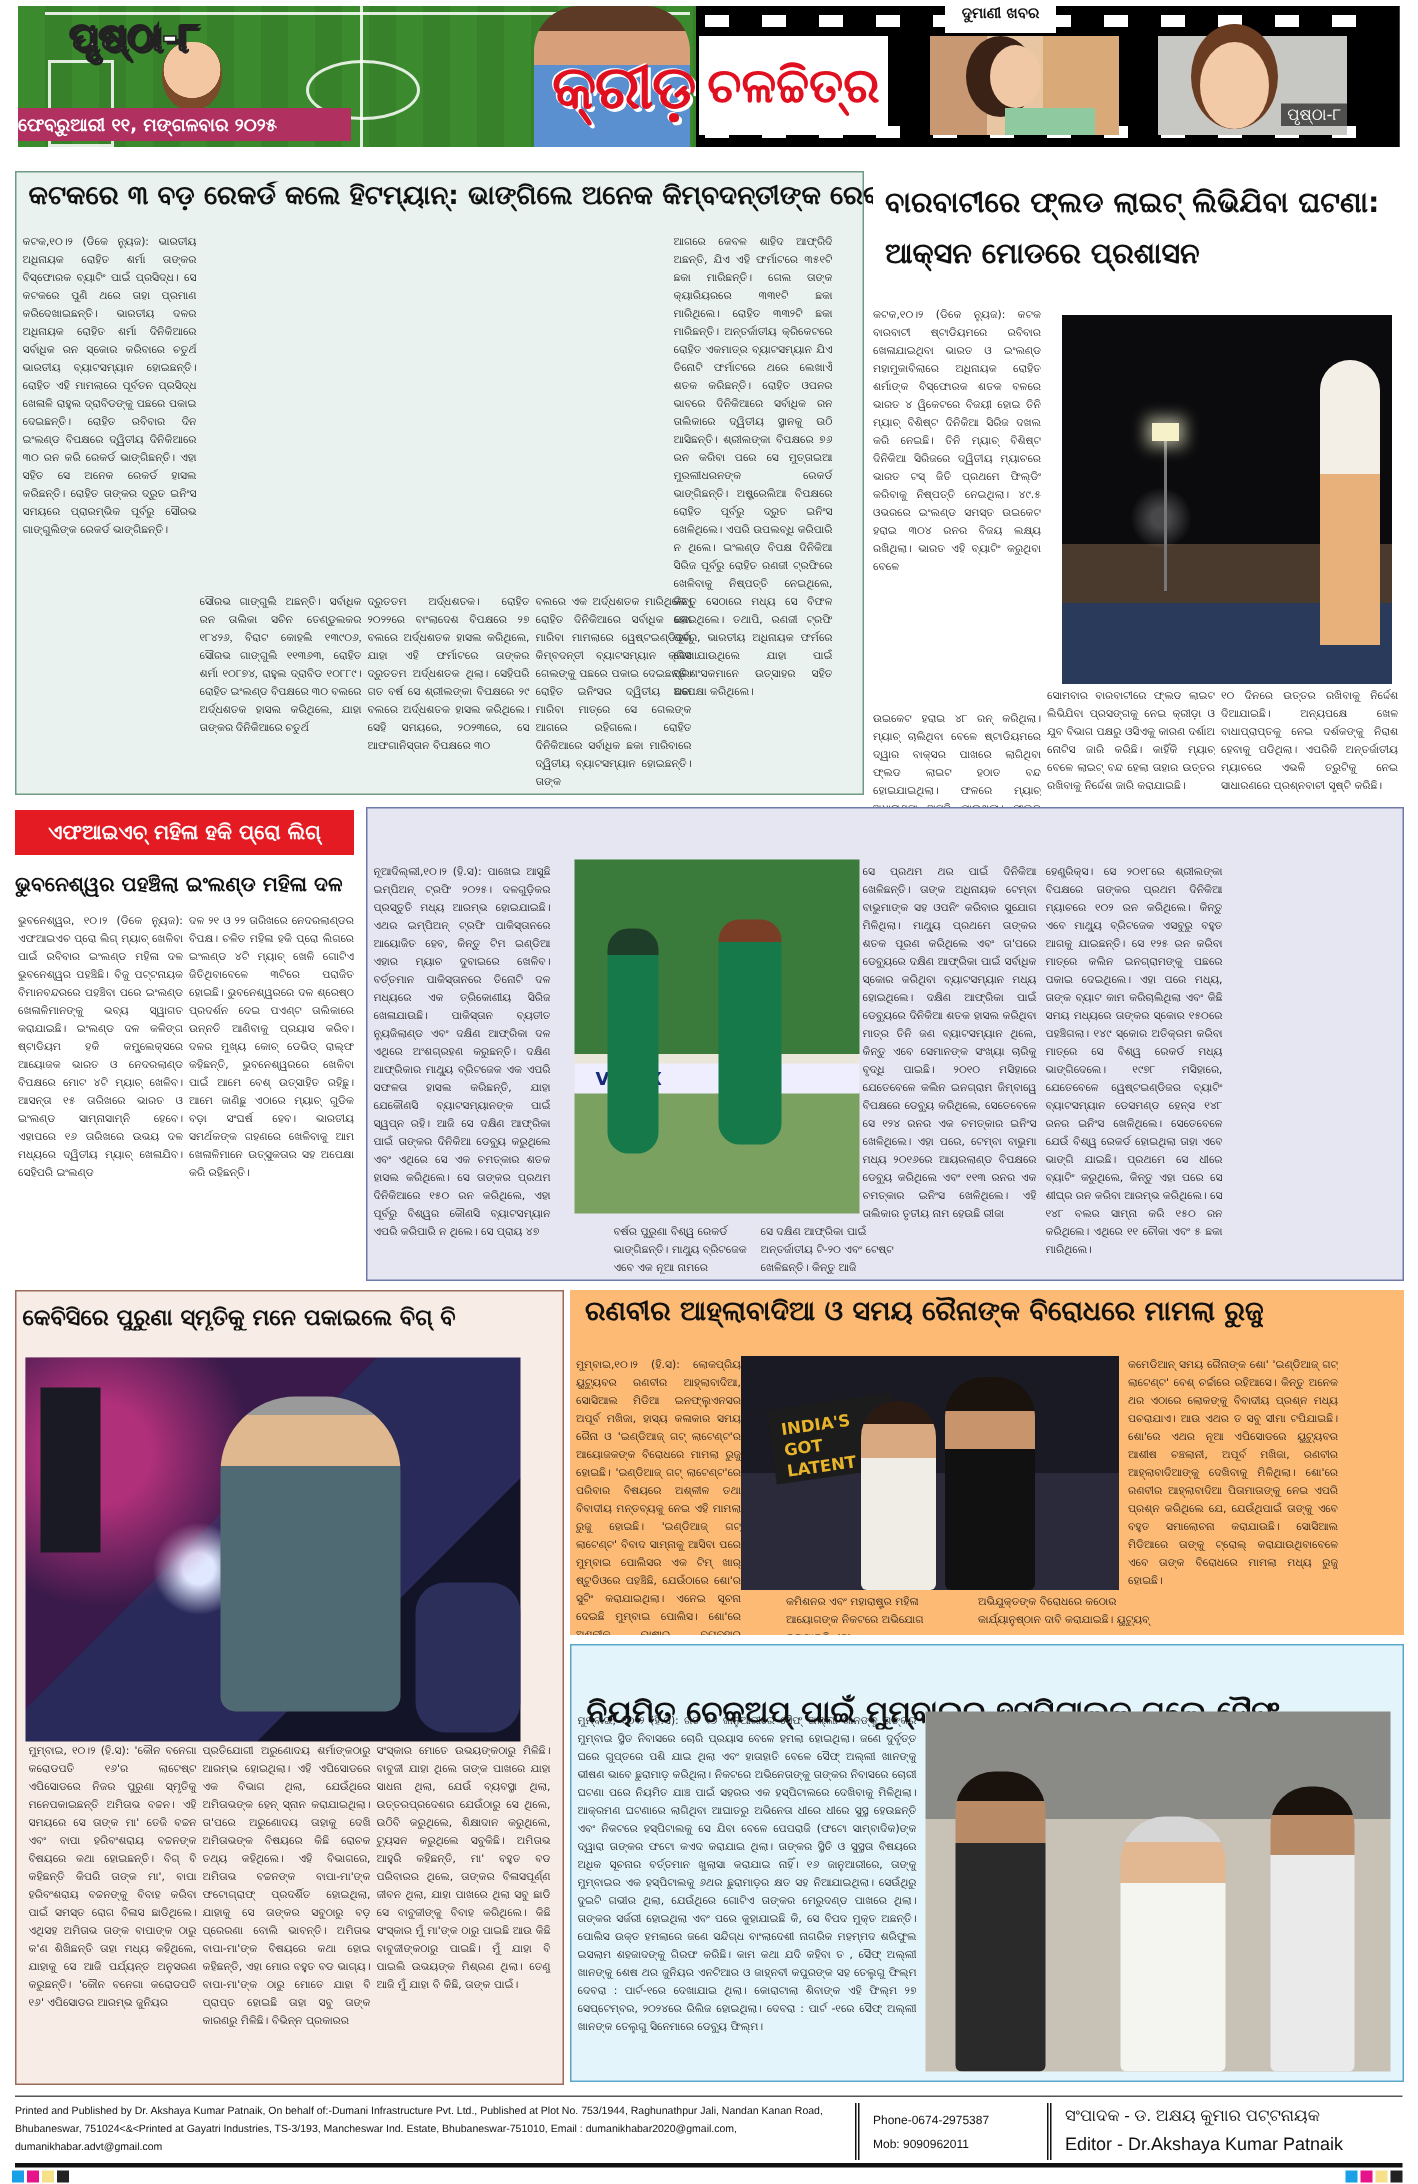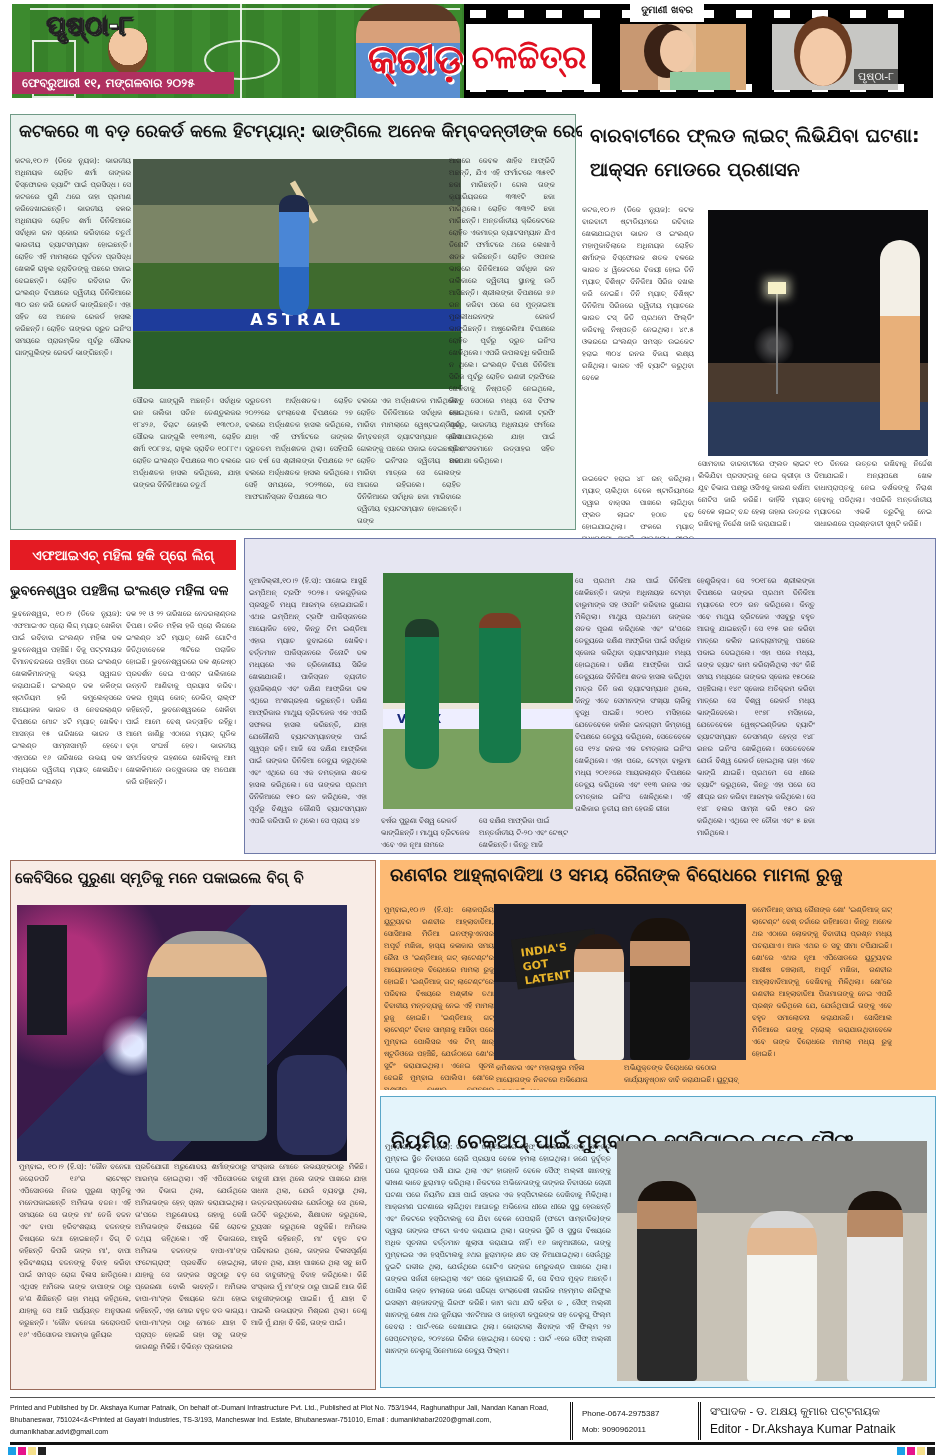--- a/index.html
+++ b/index.html
@@ -11,21 +11,21 @@
   .mast-field { position: absolute; left: 0; top: 0; width: 452px; height: 94px;
     background: repeating-linear-gradient(90deg, #3c8a2e 0 18px, #37812a 18px 36px); overflow: hidden; }
   .field-line { position: absolute; border: 2px solid rgba(255,255,255,0.85); }
   .field-center-line { left: 228px; top: 0; width: 0; height: 94px; border-width: 0 0 0 2px; }
   .field-circle { left: 192px; top: 36px; width: 76px; height: 40px; border-radius: 50%; }
   .field-box { left: 20px; top: 36px; width: 44px; height: 58px; border-left-width: 2px; }
   .field-top { left: 18px; top: 4px; width: 430px; height: 0; border-width: 2px 0 0 0; }
   .page-tag-left { position: absolute; left: 34px; top: 6px; font-size: 26px; font-weight: bold; color: #fff;
     -webkit-text-stroke: 1px #222; text-shadow: 2px 2px 0 #222; }
   .date-strip { position: absolute; left: 0; top: 68px; width: 222px; height: 22px; background: #b03060;
-    color: #fff; font-size: 12px; line-height: 22px; padding-left: 10px; font-weight: bold; }
+    color: #fff; font-size: 12px; line-height: 22px; font-weight: bold; }
   .cartoon-face { position: absolute; left: 96px; top: 24px; width: 40px; height: 46px; border-radius: 45% 45% 50% 50%;
     background: radial-gradient(circle at 50% 40%, #f2c7a2 0 55%, #7a4a2a 56% 100%); }
   .player-figure { position: absolute; left: 344px; top: 0; width: 104px; height: 94px;
     background: linear-gradient(180deg, #5c3a26 0 18%, #d8a07a 18% 42%, #5a8fd0 42% 100%); border-radius: 30px 30px 0 0; }
   .krida-title { position: absolute; left: 356px; top: 32px; font-size: 40px; font-weight: bold; color: #e01020;
     text-shadow: 2px 2px 0 #fff, -1px -1px 0 #fff; letter-spacing: -1px; }
 
   .mast-film { position: absolute; left: 452px; top: 0; width: 469px; height: 94px; background: #000; overflow: hidden; }
   .sprocket-row { position: absolute; left: 0; width: 469px; height: 8px; display: flex; gap: 22px; padding-left: 6px; }
   .sprocket-row.top { top: 6px; } .sprocket-row.bot { top: 80px; }
@@ -45,21 +45,21 @@
   .actress-2 .face { position: absolute; left: 28px; top: 4px; width: 46px; height: 58px; border-radius: 50%;
     background: #f3caa8; box-shadow: 0 -6px 0 6px #6a3c22; }
   .page-tag-right { position: absolute; right: 0; bottom: 6px; background: rgba(0,0,0,0.6); color: #fff;
     font-size: 11px; padding: 1px 4px; }
 
   
   .panel { position: absolute; }
   .headline { position: absolute; font-weight: bold; white-space: nowrap; overflow: hidden; color: #111; }
   .col { position: absolute; font-size: 7.2px; line-height: 12px; color: #222; text-align: justify; overflow: hidden; }
   .photo { position: absolute; overflow: hidden; }
-  .caption-col { position: absolute; font-size: 7.2px; line-height: 12px; color: #222; overflow: hidden; }
+  .caption-col { position: absolute; font-size: 7.2px; line-height: 12px; color: #222; overflow: hidden; margin-left: 28px; }
 
   
   .s1 { left: 10px; top: 114px; width: 566px; height: 416px; background: #e9f2ee; border: 1px solid #6f9a86; }
   .s1 .headline { left: 8px; top: 6px; font-size: 17.5px; }
   .s1 .col-a { left: 4px; top: 40px; width: 116px; height: 370px; }
   .s1 .col-b { left: 122px; top: 280px; width: 108px; height: 130px; font-family: Liberation Serif, serif; }
   .s1 .col-c { left: 234px; top: 280px; width: 108px; height: 130px; }
   .s1 .col-d { left: 346px; top: 280px; width: 104px; height: 130px; }
   .s1 .col-e { left: 438px; top: 40px; width: 106px; height: 370px; }
   .photo-rohit { left: 122px; top: 44px; width: 328px; height: 230px;
@@ -221,25 +221,20 @@
     <div class="actress-2">
       <div class="face"></div>
       <div class="page-tag-right">ପୃଷ୍ଠା-୮</div>
     </div>
   </div>
 </header>
 
 <article class="panel s1">
   <h2 class="headline">କଟକରେ ୩ ବଡ଼ ରେକର୍ଡ କଲେ ହିଟମ୍ୟାନ୍: ଭାଙ୍ଗିଲେ ଅନେକ କିମ୍ବଦନ୍ତୀଙ୍କ ରେକର୍ଡ</h2>
   <div class="col col-a">କଟକ,୧୦।୨ (ଡିକେ ନ୍ୟୁଜ): ଭାରତୀୟ ଅଧିନାୟକ ରୋହିତ ଶର୍ମା ତାଙ୍କର ବିସ୍ଫୋରକ ବ୍ୟାଟିଂ ପାଇଁ ପ୍ରସିଦ୍ଧ। ସେ କଟକରେ ପୁଣି ଥରେ ତାହା ପ୍ରମାଣ କରିଦେଖାଇଛନ୍ତି। ଭାରତୀୟ ଦଳର ଅଧିନାୟକ ରୋହିତ ଶର୍ମା ଦିନିକିଆରେ ସର୍ବାଧିକ ରନ ସ୍କୋର କରିବାରେ ଚତୁର୍ଥ ଭାରତୀୟ ବ୍ୟାଟସମ୍ୟାନ ହୋଇଛନ୍ତି। ରୋହିତ ଏହି ମାମଲାରେ ପୂର୍ବତନ ପ୍ରସିଦ୍ଧ ଖେଳାଳି ରାହୁଲ ଦ୍ରାବିଡଙ୍କୁ ପଛରେ ପକାଇ ଦେଇଛନ୍ତି। ରୋହିତ ରବିବାର ଦିନ ଇଂଲଣ୍ଡ ବିପକ୍ଷରେ ଦ୍ୱିତୀୟ ଦିନିକିଆରେ ୩୦ ରନ କରି ରେକର୍ଡ ଭାଙ୍ଗିଛନ୍ତି। ଏହା ସହିତ ସେ ଅନେକ ରେକର୍ଡ ହାସଲ କରିଛନ୍ତି। ରୋହିତ ତାଙ୍କର ଦ୍ରୁତ ଇନିଂସ ସମୟରେ ପ୍ରାରମ୍ଭିକ ପୂର୍ବରୁ ସୌରଭ ଗାଙ୍ଗୁଲିଙ୍କ ରେକର୍ଡ ଭାଙ୍ଗିଛନ୍ତି।</div>
-  <div class="photo photo-rohit">
-    <div class="banner">ASTRAL</div>
-    <div class="bat"></div>
-    <div class="batsman"></div>
-  </div>
   <div class="col col-b">ସୌରଭ ଗାଙ୍ଗୁଲି ଅଛନ୍ତି। ସର୍ବାଧିକ ରନ ତାଲିକା ସଚିନ ତେଣ୍ଡୁଲକର ୧୮୪୨୬, ବିରାଟ କୋହଲି ୧୩୯୦୬, ସୌରଭ ଗାଙ୍ଗୁଲି ୧୧୩୬୩, ରୋହିତ ଶର୍ମା ୧୦୮୭୪, ରାହୁଲ ଦ୍ରାବିଡ ୧୦୮୮୯। ରୋହିତ ଇଂଲଣ୍ଡ ବିପକ୍ଷରେ ୩୦ ବଲରେ ଅର୍ଦ୍ଧଶତକ ହାସଲ କରିଥିଲେ, ଯାହା ତାଙ୍କର ଦିନିକିଆରେ ଚତୁର୍ଥ</div>
   <div class="col col-c">ଦ୍ରୁତତମ ଅର୍ଦ୍ଧଶତକ। ରୋହିତ ୨୦୨୨ରେ ବାଂଲାଦେଶ ବିପକ୍ଷରେ ୨୭ ବଲରେ ଅର୍ଦ୍ଧଶତକ ହାସଲ କରିଥିଲେ, ଯାହା ଏହି ଫର୍ମାଟରେ ତାଙ୍କର ଦ୍ରୁତତମ ଅର୍ଦ୍ଧଶତକ ଥିଲା। ସେହିପରି ଗତ ବର୍ଷ ସେ ଶ୍ରୀଲଙ୍କା ବିପକ୍ଷରେ ୨୯ ବଲରେ ଅର୍ଦ୍ଧଶତକ ହାସଲ କରିଥିଲେ। ସେହି ସମୟରେ, ୨୦୨୩ରେ, ସେ ଆଫଗାନିସ୍ତାନ ବିପକ୍ଷରେ ୩୦</div>
   <div class="col col-d">ବଲରେ ଏକ ଅର୍ଦ୍ଧଶତକ ମାରିଥିଲେ। ରୋହିତ ଦିନିକିଆରେ ସର୍ବାଧିକ ଛକା ମାରିବା ମାମଲାରେ ୱେଷ୍ଟଇଣ୍ଡିଜର କିମ୍ବଦନ୍ତୀ ବ୍ୟାଟସମ୍ୟାନ କ୍ରିସ ଗେଲଙ୍କୁ ପଛରେ ପକାଇ ଦେଇଛନ୍ତି। ରୋହିତ ଇନିଂସର ଦ୍ୱିତୀୟ ଛକା ମାରିବା ମାତ୍ରେ ସେ ଗେଲଙ୍କ ଆଗରେ ରହିଗଲେ। ରୋହିତ ଦିନିକିଆରେ ସର୍ବାଧିକ ଛକା ମାରିବାରେ ଦ୍ୱିତୀୟ ବ୍ୟାଟସମ୍ୟାନ ହୋଇଛନ୍ତି। ତାଙ୍କ</div>
   <div class="col col-e">ଆଗରେ କେବଳ ଶାହିଦ ଆଫ୍ରିଦି ଅଛନ୍ତି, ଯିଏ ଏହି ଫର୍ମାଟରେ ୩୫୧ଟି ଛକା ମାରିଛନ୍ତି। ଗେଲ ତାଙ୍କ କ୍ୟାରିୟରରେ ୩୩୧ଟି ଛକା ମାରିଥିଲେ। ରୋହିତ ୩୩୨ଟି ଛକା ମାରିଛନ୍ତି। ଅନ୍ତର୍ଜାତୀୟ କ୍ରିକେଟରେ ରୋହିତ ଏକମାତ୍ର ବ୍ୟାଟସମ୍ୟାନ ଯିଏ ତିନୋଟି ଫର୍ମାଟରେ ଥରେ ଲେଖାଏଁ ଶତକ କରିଛନ୍ତି। ରୋହିତ ଓପନର ଭାବରେ ଦିନିକିଆରେ ସର୍ବାଧିକ ରନ ତାଲିକାରେ ଦ୍ୱିତୀୟ ସ୍ଥାନକୁ ଉଠି ଆସିଛନ୍ତି। ଶ୍ରୀଲଙ୍କା ବିପକ୍ଷରେ ୭୬ ରନ କରିବା ପରେ ସେ ମୁତ୍ତାଇଆ ମୁରଲୀଧରନଙ୍କ ରେକର୍ଡ ଭାଙ୍ଗିଛନ୍ତି। ଅଷ୍ଟ୍ରେଲିଆ ବିପକ୍ଷରେ ରୋହିତ ପୂର୍ବରୁ ଦ୍ରୁତ ଇନିଂସ ଖେଳିଥିଲେ। ଏପରି ଉପଲବ୍ଧି କରିପାରି ନ ଥିଲେ। ଇଂଲଣ୍ଡ ବିପକ୍ଷ ଦିନିକିଆ ସିରିଜ ପୂର୍ବରୁ ରୋହିତ ରଣଜୀ ଟ୍ରଫିରେ ଖେଳିବାକୁ ନିଷ୍ପତ୍ତି ନେଇଥିଲେ, କିନ୍ତୁ ସେଠାରେ ମଧ୍ୟ ସେ ବିଫଳ ହୋଇଥିଲେ। ତଥାପି, ରଣଜୀ ଟ୍ରଫି ପୂର୍ବରୁ, ଭାରତୀୟ ଅଧିନାୟକ ଫର୍ମରେ ଦେଖାଯାଉଥିଲେ ଯାହା ପାଇଁ ପ୍ରଶଂସକମାନେ ଉତ୍ସାହର ସହିତ ଅପେକ୍ଷା କରିଥିଲେ।</div>
 </article>
 
 <article class="panel s2">
   <h2 class="headline">ବାରବାଟୀରେ ଫ୍ଲଡ ଲାଇଟ୍ ଲିଭିଯିବା ଘଟଣା: ଆକ୍ସନ ମୋଡରେ ପ୍ରଶାସନ</h2>
   <div class="col col-a">କଟକ,୧୦।୨ (ଡିକେ ନ୍ୟୁଜ): କଟକ ବାରବାଟୀ ଷ୍ଟାଡିୟମରେ ରବିବାର ଖେଳାଯାଇଥିବା ଭାରତ ଓ ଇଂଲଣ୍ଡ ମହାମୁକାବିଲାରେ ଅଧିନାୟକ ରୋହିତ ଶର୍ମାଙ୍କ ବିସ୍ଫୋରକ ଶତକ ବଳରେ ଭାରତ ୪ ୱିକେଟରେ ବିଜୟୀ ହୋଇ ତିନି ମ୍ୟାଚ୍ ବିଶିଷ୍ଟ ଦିନିକିଆ ସିରିଜ ଦଖଲ କରି ନେଇଛି। ତିନି ମ୍ୟାଚ୍ ବିଶିଷ୍ଟ ଦିନିକିଆ ସିରିଜରେ ଦ୍ୱିତୀୟ ମ୍ୟାଚରେ ଭାରତ ଟସ୍ ଜିତି ପ୍ରଥମେ ଫିଲ୍ଡିଂ କରିବାକୁ ନିଷ୍ପତ୍ତି ନେଇଥିଲା। ୪୯.୫ ଓଭରରେ ଇଂଲଣ୍ଡ ସମସ୍ତ ଉଇକେଟ ହରାଇ ୩୦୪ ରନର ବିଜୟ ଲକ୍ଷ୍ୟ ରଖିଥିଲା। ଭାରତ ଏହି ବ୍ୟାଟିଂ କରୁଥିବା ବେଳେ</div>
   <div class="photo photo-stadium">

